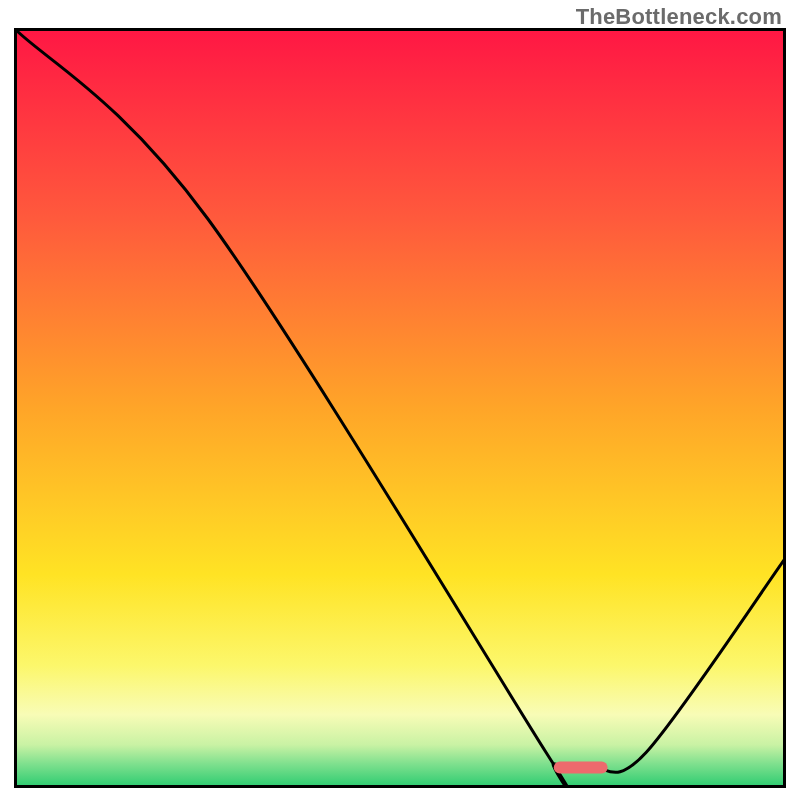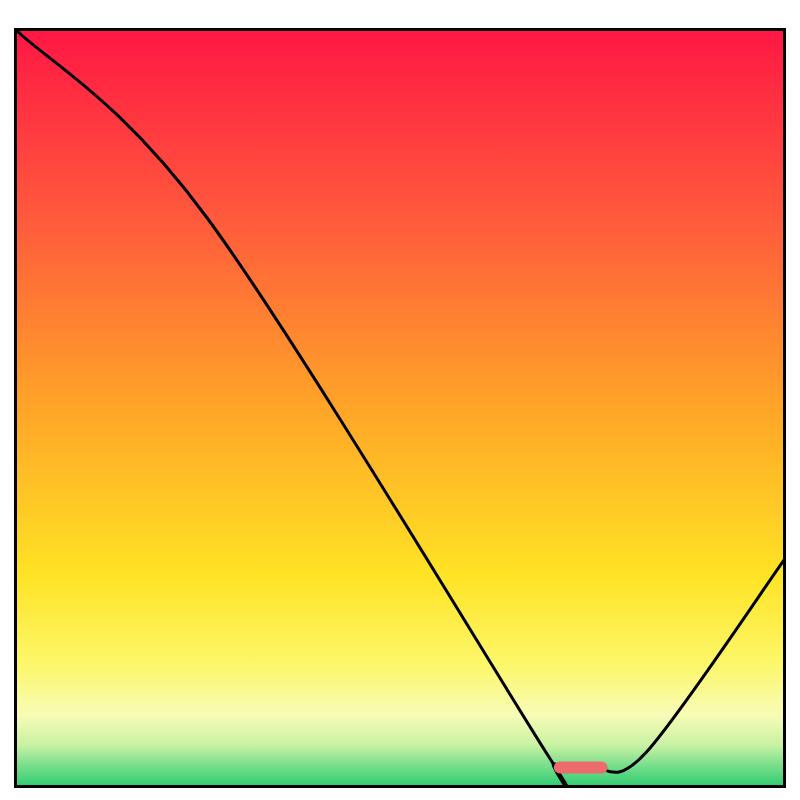--- a/index.html
+++ b/index.html
@@ -30,20 +30,21 @@
     position: absolute;
     top: 28px;
     left: 14px;
     display: block;
   }
 </style>
 </head>
 <body>
 
 <div class="chart-wrap">
+  <div class="watermark">TheBottleneck.com</div>
 
   <svg class="plot" width="772" height="760" viewBox="0 0 772 760">
     <defs>
       <linearGradient id="bg-grad" x1="0" y1="0" x2="0" y2="1">
           <stop offset="0%" stop-color="#ff1744"></stop>
           <stop offset="25%" stop-color="#ff5a3c"></stop>
           <stop offset="50%" stop-color="#ffa528"></stop>
           <stop offset="72%" stop-color="#ffe324"></stop>
           <stop offset="84%" stop-color="#fcf76b"></stop>
           <stop offset="90.5%" stop-color="#f8fcb6"></stop>

